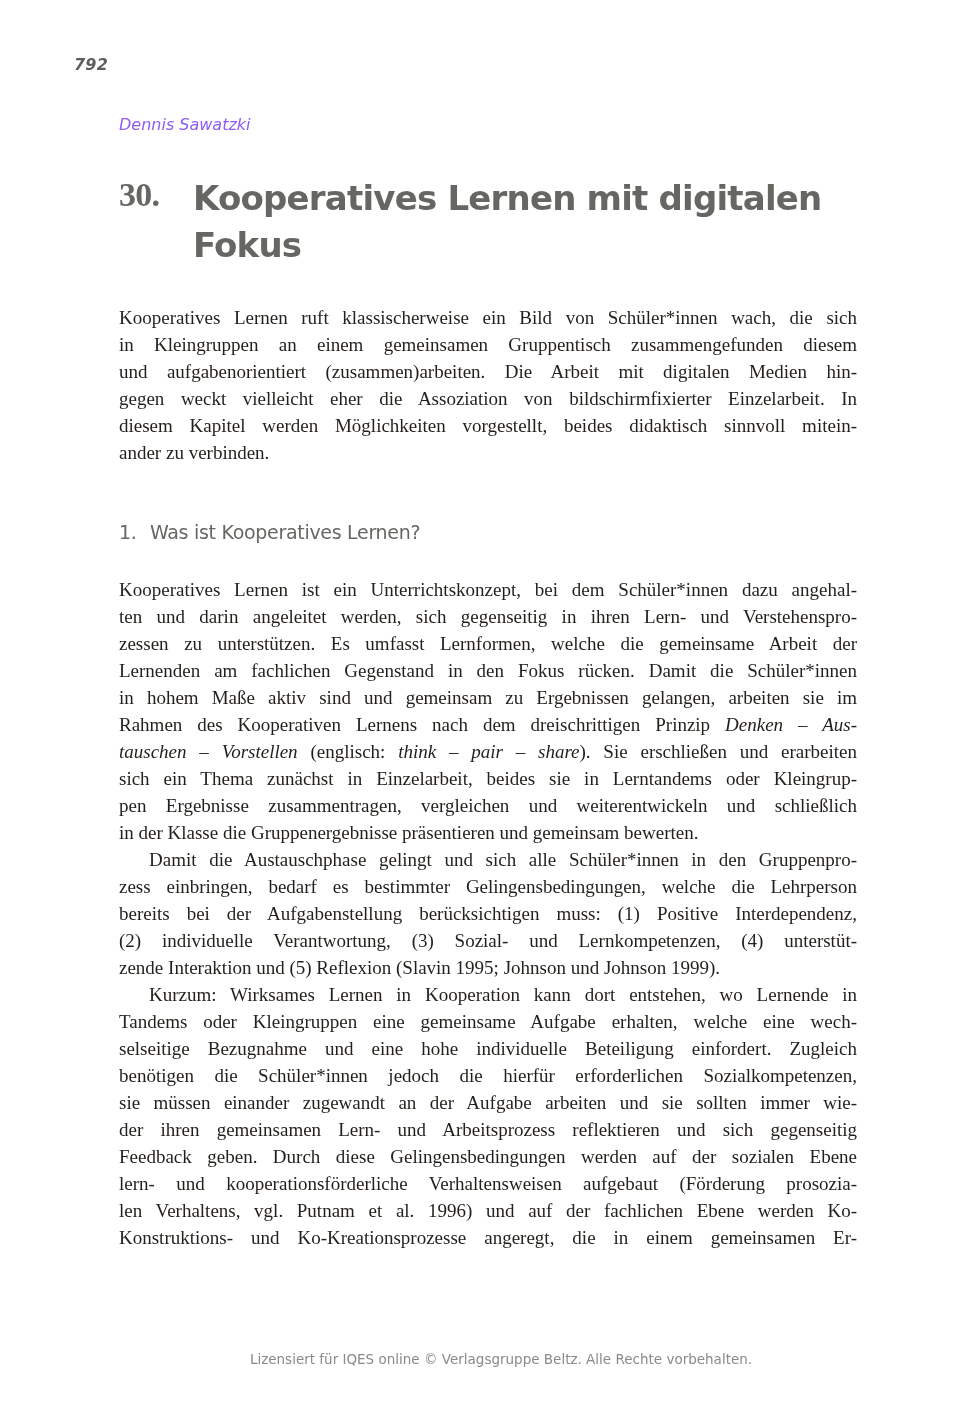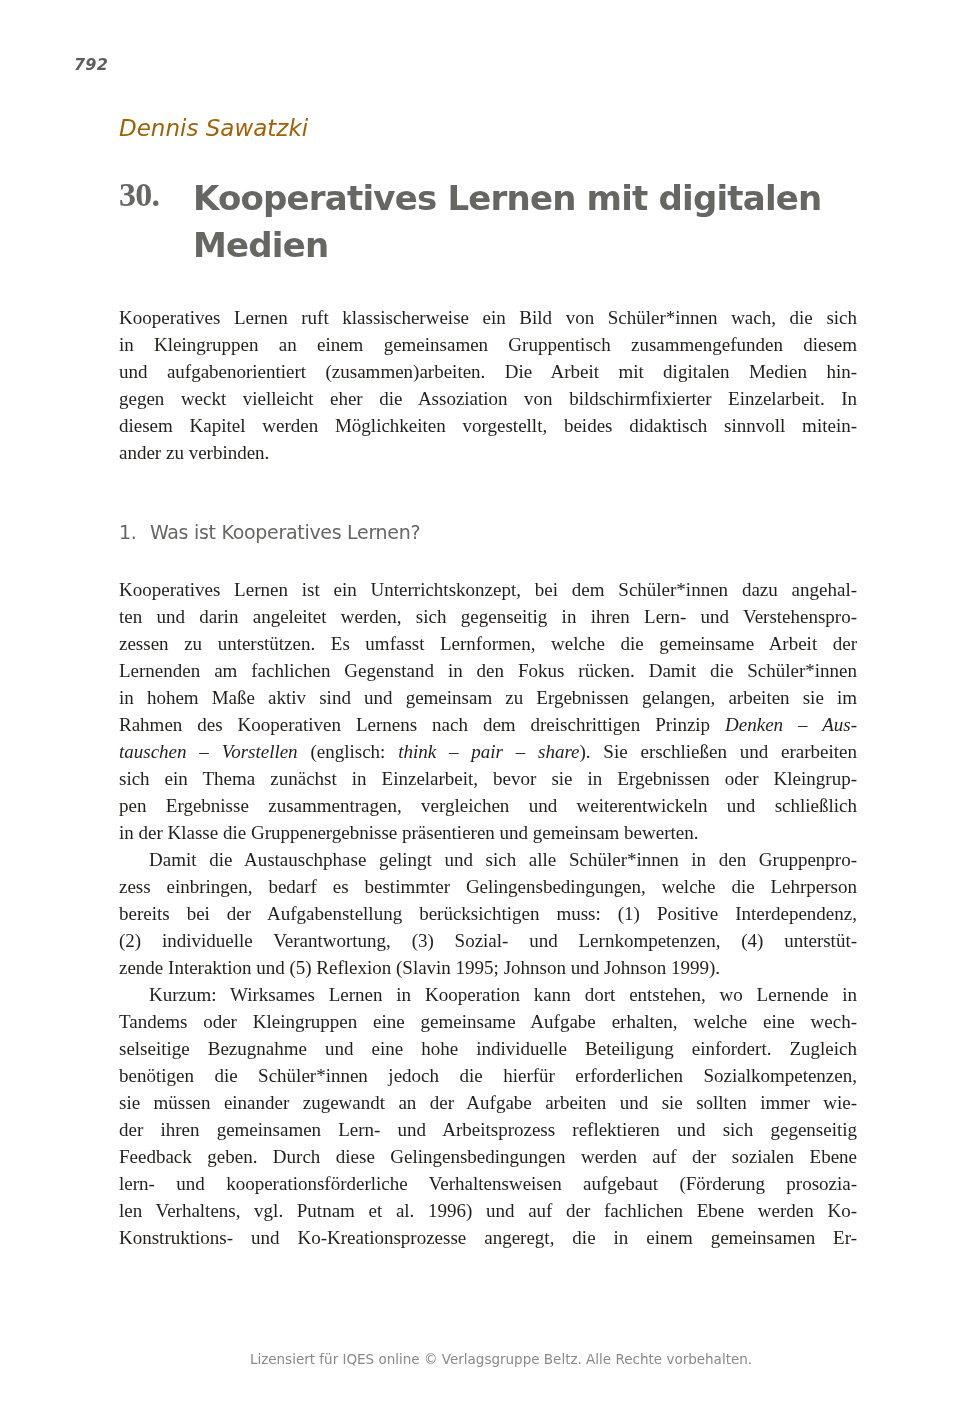--- a/index.html
+++ b/index.html
@@ -4,22 +4,22 @@
 <style>
   html, body { margin: 0; padding: 0; background: #ffffff; }
   body { width: 974px; height: 1417px; position: relative; overflow: hidden; }
   .page-number {
     position: absolute; left: 74px; top: 55px;
     font-family: "DejaVu Sans", sans-serif; font-weight: bold; font-size: 16px;
     color: #5e5e5c; letter-spacing: 0.2px; font-style: italic;
   }
   .author {
     position: absolute; left: 119px; top: 115px;
-    font-family: "DejaVu Sans", sans-serif; font-style: italic; font-size: 23px;
-    color: #a16207;
+    font-family: "DejaVu Sans", sans-serif; font-style: italic; font-size: 16px;
+    color: #8b5cf6;
   }
   .chapter-title {
     position: absolute; left: 119px; top: 163px; width: 760px;
     font-family: "DejaVu Sans", sans-serif; font-weight: bold; font-size: 34px;
     line-height: 47px; color: #666663; letter-spacing: -0.8px;
   }
   .chapter-title .num { position: absolute; left: 0; top: 8px; font-family: Liberation Serif, serif; }
   .chapter-title .txt { position: absolute; left: 74px; top: 12px; width: 680px; }
   .chapter-title .txt span { display: block; white-space: nowrap; }
   .body-text {
@@ -52,21 +52,21 @@
 <body>
 
 <div class="page-number">792</div>
 
 <div class="author">Dennis Sawatzki</div>
 
 <h1 class="chapter-title" style="margin:0;">
   <span class="num">30.</span>
   <span class="txt">
     <span>Kooperatives Lernen mit digitalen</span>
-    <span>Medien</span>
+    <span>Fokus</span>
   </span>
 </h1>
 
 <div class="body-text intro">
   <span class="line">Kooperatives Lernen ruft klassischerweise ein Bild von Schüler*innen wach, die sich</span>
   <span class="line">in Kleingruppen an einem gemeinsamen Gruppentisch zusammengefunden diesem</span>
   <span class="line">und aufgabenorientiert (zusammen)arbeiten. Die Arbeit mit digitalen Medien hin-</span>
   <span class="line">gegen weckt vielleicht eher die Assoziation von bildschirmfixierter Einzelarbeit. In</span>
   <span class="line">diesem Kapitel werden Möglichkeiten vorgestellt, beides didaktisch sinnvoll mitein-</span>
   <span class="line last">ander zu verbinden.</span>
@@ -78,21 +78,21 @@
 
 <div class="body-text section1">
   <div>
     <span class="line">Kooperatives Lernen ist ein Unterrichtskonzept, bei dem Schüler*innen dazu angehal-</span>
     <span class="line">ten und darin angeleitet werden, sich gegenseitig in ihren Lern- und Verstehenspro-</span>
     <span class="line">zessen zu unterstützen. Es umfasst Lernformen, welche die gemeinsame Arbeit der</span>
     <span class="line">Lernenden am fachlichen Gegenstand in den Fokus rücken. Damit die Schüler*innen</span>
     <span class="line">in hohem Maße aktiv sind und gemeinsam zu Ergebnissen gelangen, arbeiten sie im</span>
     <span class="line"><span>Rahmen des Kooperativen Lernens nach dem dreischrittigen Prinzip </span><i>Denken – Aus-</i></span>
     <span class="line"><i>tauschen – Vorstellen</i><span> (englisch: </span><i>think – pair – share</i><span>). Sie erschließen und erarbeiten</span></span>
-    <span class="line">sich ein Thema zunächst in Einzelarbeit, bevor sie in Ergebnissen oder Kleingrup-</span>
+    <span class="line">sich ein Thema zunächst in Einzelarbeit, beides sie in Lerntandems oder Kleingrup-</span>
     <span class="line">pen Ergebnisse zusammentragen, vergleichen und weiterentwickeln und schließlich</span>
     <span class="line last">in der Klasse die Gruppenergebnisse präsentieren und gemeinsam bewerten.</span>
   </div>
   <div>
     <span class="line indent">Damit die Austauschphase gelingt und sich alle Schüler*innen in den Gruppenpro-</span>
     <span class="line">zess einbringen, bedarf es bestimmter Gelingensbedingungen, welche die Lehrperson</span>
     <span class="line">bereits bei der Aufgabenstellung berücksichtigen muss: (1) Positive Interdependenz,</span>
     <span class="line">(2) individuelle Verantwortung, (3) Sozial- und Lernkompetenzen, (4) unterstüt-</span>
     <span class="line last">zende Interaktion und (5) Reflexion (Slavin 1995; Johnson und Johnson 1999).</span>
   </div>

